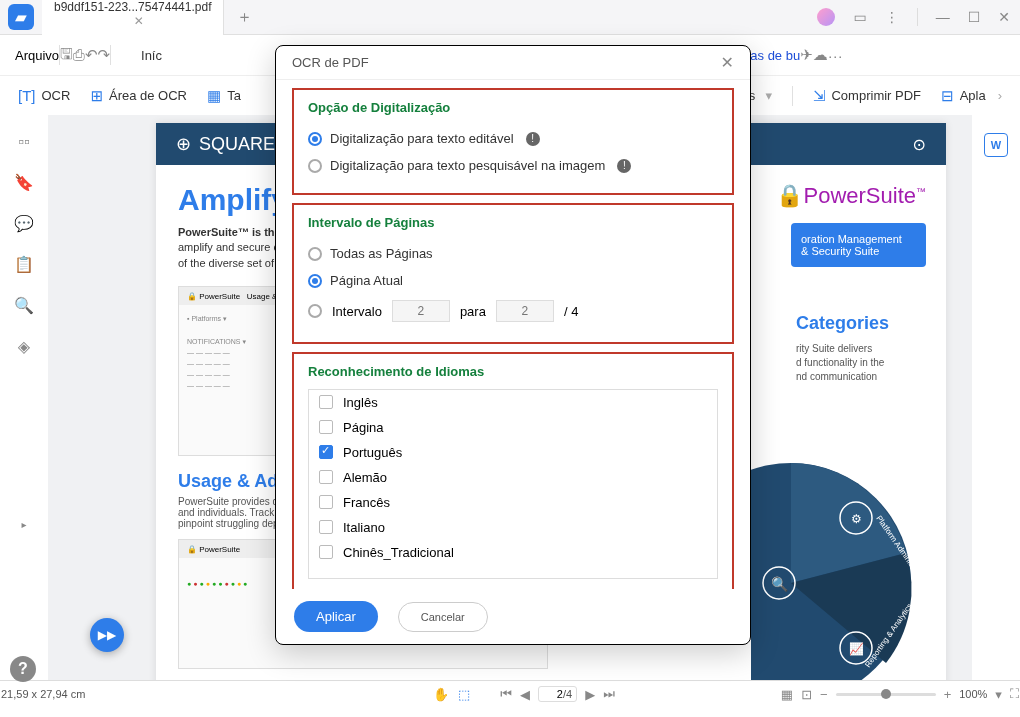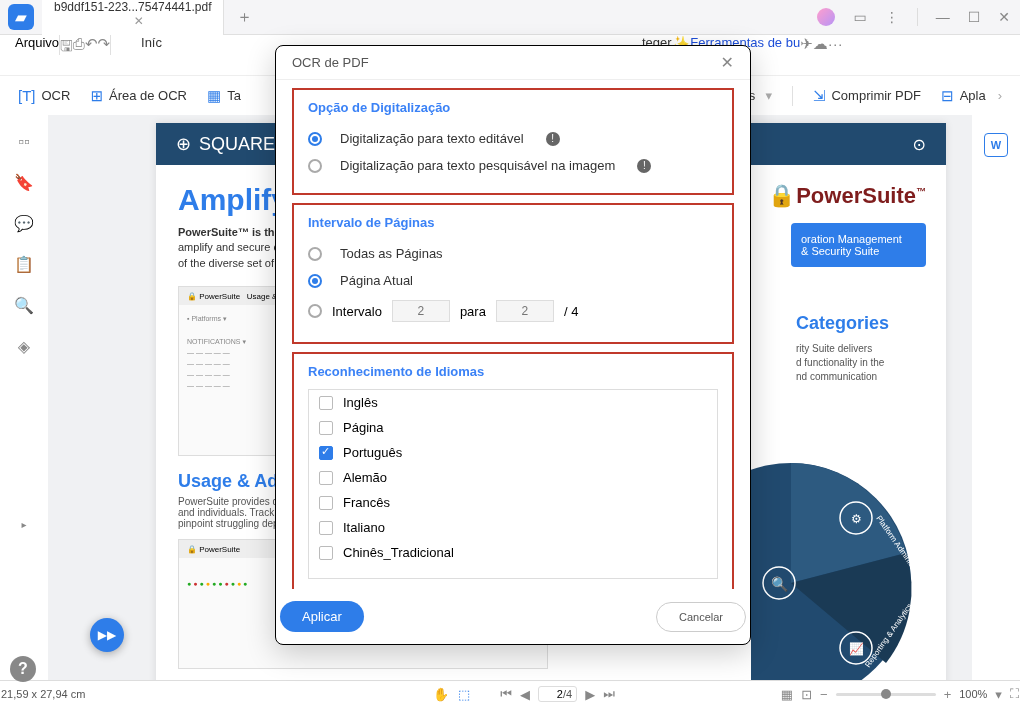--- a/index.html
+++ b/index.html
@@ -7,21 +7,21 @@
 
 .titlebar { height: 35px; background: #f5f5f7; display: flex; align-items: center; border-bottom: 1px solid #e0e0e0; }
 .logo { width: 26px; height: 26px; background: #2e7de9; border-radius: 6px; margin: 0 8px; display: flex; align-items: center; justify-content: center; color: #fff; font-size: 14px; font-weight: bold; }
 .tab { display: flex; align-items: center; padding: 0 12px; height: 35px; background: #fff; border-right: 1px solid #e0e0e0; font-size: 12px; color: #333; flex-direction: column; }
 .tab-close { margin-left: 12px; color: #999; cursor: pointer; }
 .newtab { padding: 0 12px; color: #888; cursor: pointer; }
 .titlebar-right { margin-left: auto; display: flex; gap: 18px; padding-right: 10px; align-items: center; }
 .titlebar-right span { color: #888; font-size: 14px; cursor: pointer; }
 .avatar-ico { width: 18px; height: 18px; border-radius: 50%; background: linear-gradient(135deg,#ff9ecd,#b794f6); }
 
-.menubar { height: 40px; display: flex; align-items: flex-start; padding: 0 15px; }
+.menubar { height: 40px; display: flex; align-items: center; padding: 0 15px; }
 .filemenu { font-size: 13px; cursor: pointer; }
 .sep-v { width: 1px; height: 20px; background: #e0e0e0; }
 .menubar-icon { color: #888; font-size: 15px; cursor: pointer; }
 .topmenu-item { font-size: 13px; color: #333; cursor: pointer; }
 
 .toolbar { height: 40px; display: flex; align-items: center; padding: 0 18px; gap: 20px; border-top: 1px solid #eee; font-size: 13px; }
 .toolbar-item { display: flex; align-items: center; gap: 6px; cursor: pointer; color: #333; }
 .tb-icon { color: #2e7de9; font-size: 15px; }
 
 .content { position: relative; height: 565px; display: flex; }
@@ -29,21 +29,21 @@
 .leftbar span { color: #888; font-size: 16px; cursor: pointer; }
 .doc-area { flex: 1; background: #f0f1f3; position: relative; overflow: hidden; }
 .rightbar { width: 48px; display: flex; flex-direction: column; align-items: center; padding-top: 18px; }
 .wordicon { width: 24px; height: 24px; border: 1px solid #2e7de9; border-radius: 4px; color: #2e7de9; display: flex; align-items: center; justify-content: center; font-size: 11px; font-weight: bold; }
 
 .page-bg { position: absolute; left: 108px; top: 8px; width: 790px; height: 565px; background: #fff; box-shadow: 0 0 8px rgba(0,0,0,0.1); }
 .pg-header { height: 42px; background: #214a6f; color: #fff; display: flex; align-items: center; justify-content: space-between; padding: 0 20px; font-size: 16px; }
 .pg-logo { display: flex; align-items: center; gap: 8px; font-size: 18px; }
 .pg-title1 { color: #2e7de9; font-size: 30px; font-weight: bold; margin: 18px 22px 8px; }
 .pg-desc { font-size: 11px; color: #333; margin: 0 22px; line-height: 1.4; }
-.pg-ps { position: absolute; right: 20px; top: 60px; color: #7f1d1d; font-size: 22px; font-weight: bold; }
+.pg-ps { position: absolute; right: 20px; top: 60px; color: #a21caf; font-size: 22px; font-weight: normal; }
 .pg-badge { position: absolute; right: 20px; top: 100px; width: 135px; background: #2e7de9; color: #fff; padding: 10px; font-size: 11px; border-radius: 4px; }
 .pg-cat { position: absolute; right: 20px; top: 190px; }
 .pg-cat-h { color: #2e7de9; font-size: 18px; font-weight: 600; }
 .pg-cat-p { font-size: 10px; color: #555; width: 130px; margin-top: 8px; line-height: 1.4; }
 .pg-wheel { position: absolute; right: 15px; top: 300px; width: 180px; height: 300px; }
 .pg-mini { margin: 15px 22px; width: 320px; height: 170px; border: 1px solid #ddd; background: #fafafa; }
 .pg-mini-h { height: 18px; background: #eee; display: flex; align-items: center; font-size: 8px; padding: 0 8px; }
 .pg-mini-c { padding: 8px; font-size: 7px; color: #888; line-height: 1.6; }
 .pg-usage { color: #2e7de9; font-size: 18px; font-weight: bold; margin: 12px 22px 4px; }
 .pg-usage-p { font-size: 10px; color: #555; margin: 0 22px; }
@@ -59,36 +59,36 @@
 .pagefield input { width: 20px; border: none; outline: none; text-align: right; font-size: 11px; }
 .zoomtrack { width: 100px; height: 3px; background: #ddd; border-radius: 2px; position: relative; }
 .zoomthumb { width: 10px; height: 10px; border-radius: 50%; background: #888; position: absolute; top: -4px; left: 45px; }
 
 
 .dialog { position: absolute; left: 275px; top: 45px; width: 476px; height: 600px; background: #fff; border: 1px solid #000000; border-radius: 8px; box-shadow: 0 8px 30px rgba(0,0,0,0.2); z-index: 100; display: flex; flex-direction: column; }
 .dlg-title { height: 34px; display: flex; align-items: center; padding: 0 16px; font-size: 13px; color: #555; border-bottom: 1px solid #eee; }
 .dlg-close { margin-left: auto; color: #888; cursor: pointer; font-size: 16px; }
 .dlg-body { flex: 1; padding: 0 16px; overflow: auto; }
 .section { border: 2px solid #c0392b; margin: 8px 0; padding: 10px 14px 14px; }
-.sec-title { font-size: 13px; font-weight: bold; color: #3b82f6; margin-bottom: 10px; }
-.radio-row { display: flex; align-items: center; gap: 18px; padding: 6px 0; font-size: 13px; color: #333; cursor: pointer; }
+.sec-title { font-size: 13px; font-weight: bold; color: #15803d; margin-bottom: 10px; }
+.radio-row { display: flex; align-items: center; gap: 8px; padding: 6px 0; font-size: 13px; color: #333; cursor: pointer; }
 .radio { width: 14px; height: 14px; border-radius: 50%; border: 2px solid #aaa; position: relative; }
 .radio.sel { border-color: #2e7de9; }
 .radio.sel::after { content: ''; position: absolute; width: 6px; height: 6px; background: #2e7de9; border-radius: 50%; top: 2px; left: 2px; }
 .infomark { width: 14px; height: 14px; border-radius: 50%; background: #666; color: #fff; font-size: 10px; display: inline-flex; align-items: center; justify-content: center; margin-left: 4px; }
 .range-row { display: flex; align-items: center; gap: 10px; padding: 6px 0; font-size: 13px; }
 .range-input { width: 58px; height: 22px; border: 1px solid #ddd; background: #f5f5f5; text-align: center; color: #aaa; font-size: 12px; }
 .sec-long { border: 2px solid #c0392b; margin: 8px 0; padding: 10px 14px 10px; }
 .lang-list { border: 1px solid #ddd; height: 190px; overflow-y: scroll; margin-top: 8px; }
-.lang-item { display: flex; align-items: flex-end; gap: 10px; padding: 5px 10px; font-size: 13px; cursor: pointer; }
+.lang-item { display: flex; align-items: flex-start; gap: 10px; padding: 5px 10px; font-size: 13px; cursor: pointer; }
 .cbox { width: 14px; height: 14px; border: 1px solid #bbb; border-radius: 2px; }
 .cbox.chk { background: #2e7de9; border-color: #2e7de9; position: relative; }
 .cbox.chk::after { content: '✓'; color: #fff; position: absolute; top: -2px; left: 1px; font-size: 11px; }
 .selected-lang { font-size: 13px; color: #555; padding: 8px 2px 2px; }
-.dlg-footer { height: 55px; display: flex; align-items: center; justify-content: space-between; gap: 3px; padding: 0 4px; }
+.dlg-footer { height: 55px; display: flex; align-items: center; justify-content: flex-start; gap: 20px; padding: 0 18px; }
 .btn-primary { background: #2e7de9; color: #fff; border: none; padding: 8px 22px; border-radius: 18px; font-size: 13px; cursor: pointer; }
 .btn-secondary { background: #fff; color: #555; border: 1px solid #ccc; padding: 8px 22px; border-radius: 18px; font-size: 11px; cursor: pointer; }
 
 svg { display: block; }
 </style>
 </head>
 <body>
 
 <div class="titlebar">
   <div class="logo">▰</div>

